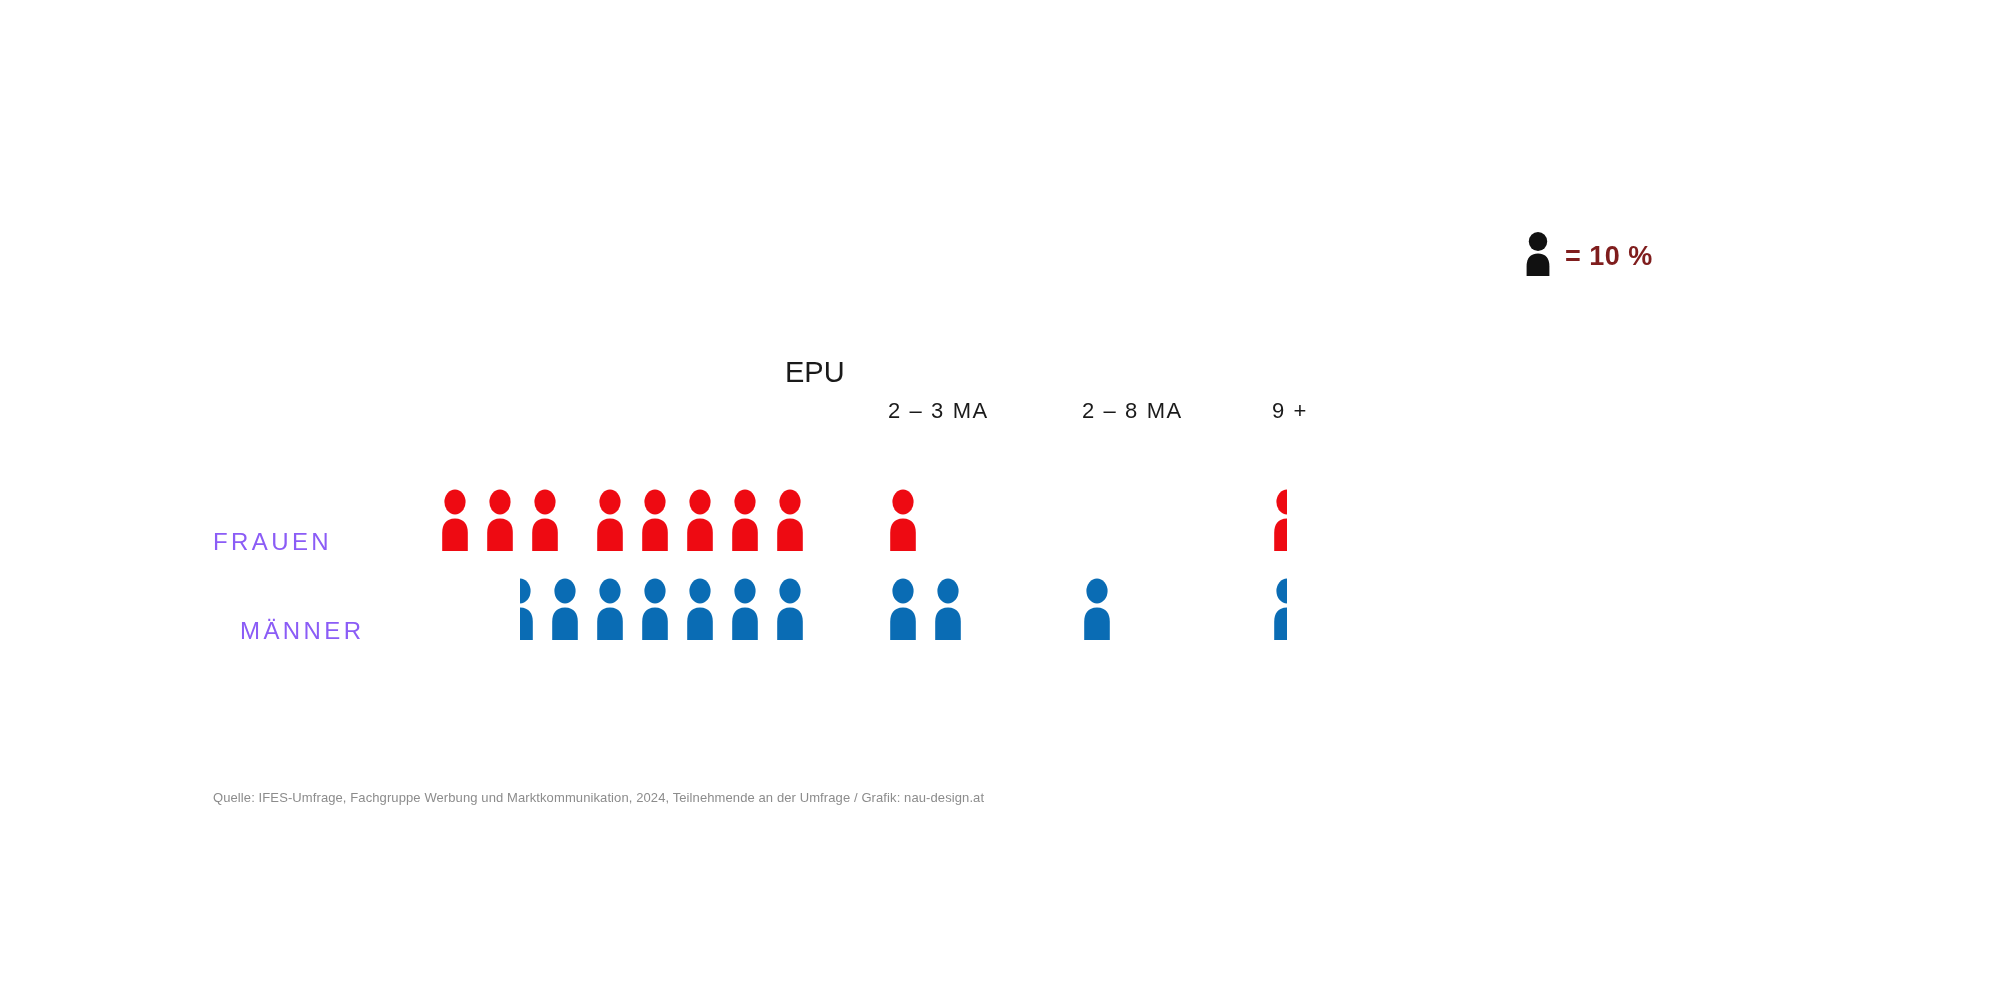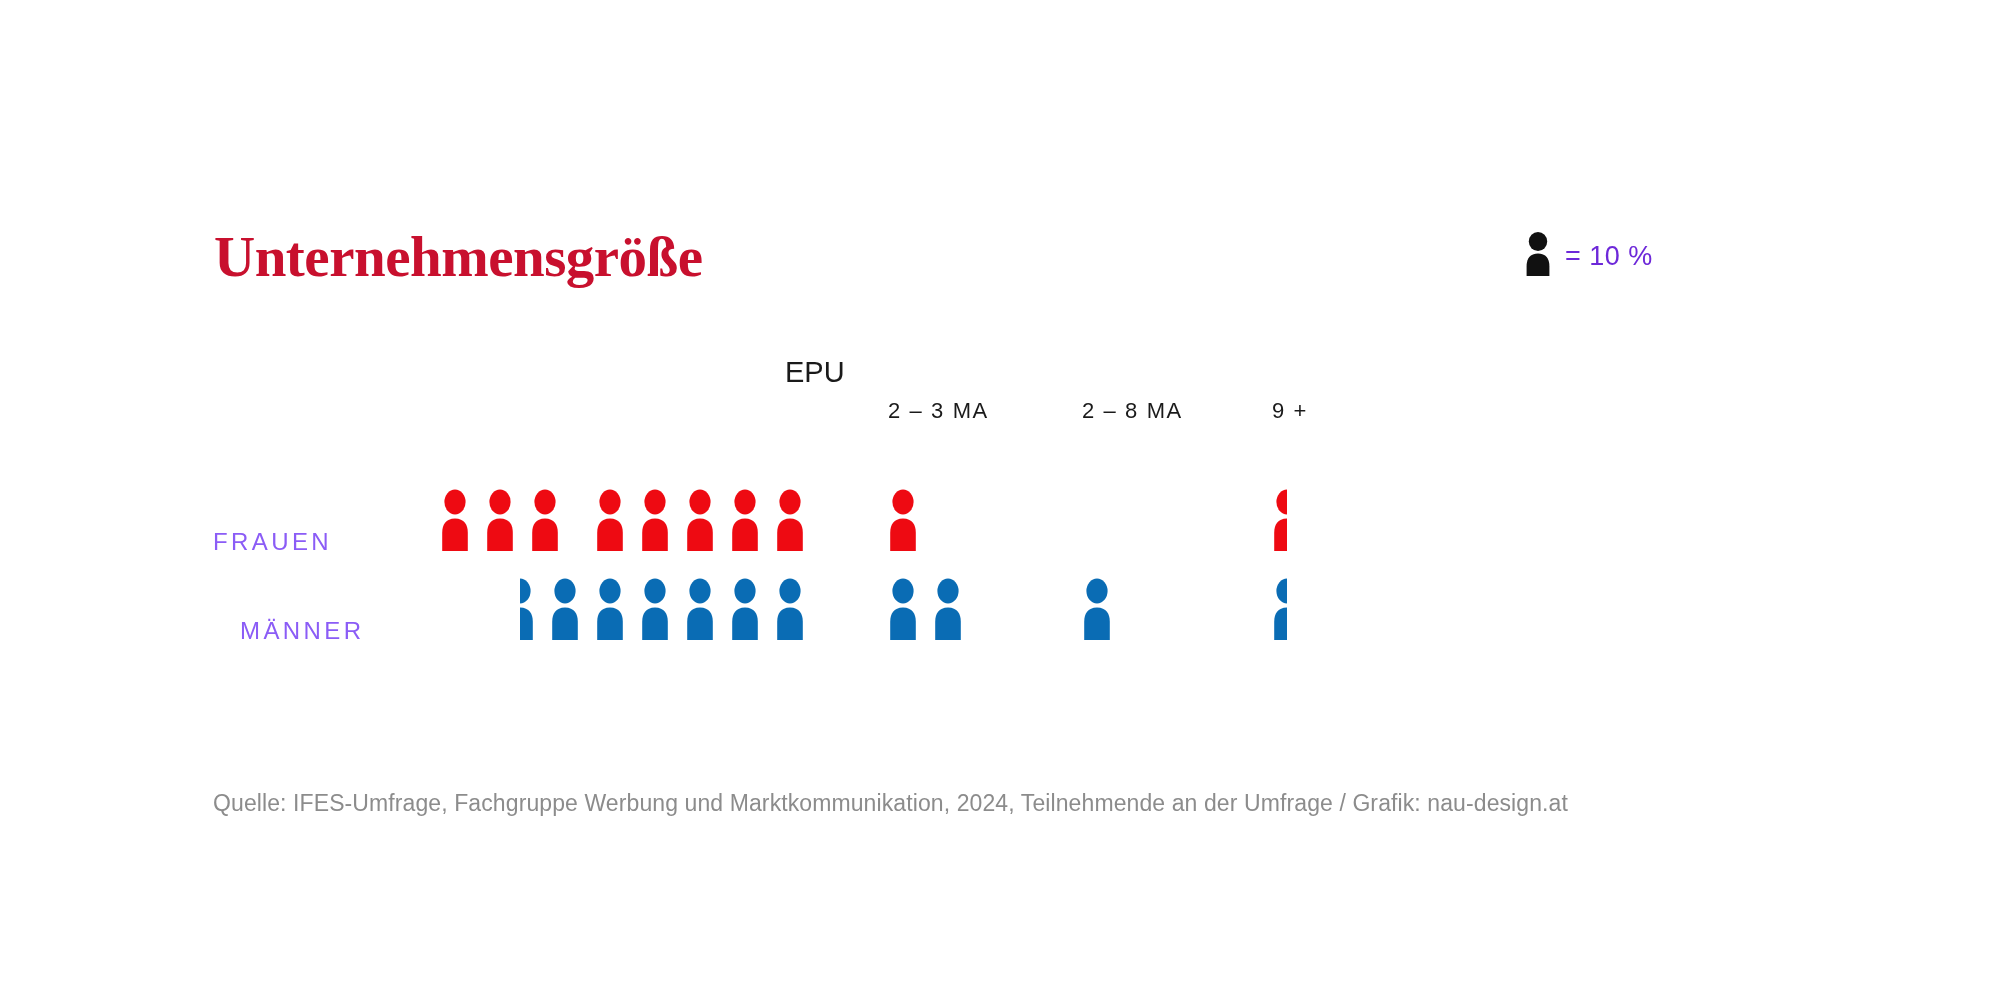--- a/index.html
+++ b/index.html
@@ -45,24 +45,25 @@
     height: 48px;
   }
   .legend-icon {
     width: 26px;
     height: 44px;
     display: block;
   }
   .legend-label {
     font-family: "Liberation Sans", sans-serif;
     font-size: 27px;
-    color: #6d28d9;
+    color: #7f1d1d;
     white-space: nowrap;
     padding-bottom: 4px;
     letter-spacing: 0.5px;
+    font-weight: bold;
   }
 
   
   .col-header {
     position: absolute;
     font-family: "Liberation Sans", sans-serif;
     font-size: 29px;
     color: #1a1a1a;
     white-space: nowrap;
     line-height: 1;
@@ -121,32 +122,31 @@
   .picto.half-left  { width: 15px; }
   .picto.half-right { width: 15px; }
   .picto.half-right svg { margin-left: -15px; }
 
   
   .source-note {
     position: absolute;
     left: 213px;
     top: 790px;
     font-family: "Liberation Sans", sans-serif;
-    font-size: 23px;
+    font-size: 13px;
     color: #8c8c8c;
     white-space: nowrap;
     letter-spacing: 0.1px;
   }
 </style>
 </head>
 <body>
 
 <div id="infographic">
 
-  <div class="chart-title">Unternehmensgröße</div>
 
   <div class="legend">
     <span class="legend-icon">
       <svg viewBox="0 0 26 44" xmlns="http://www.w3.org/2000/svg" aria-hidden="true">
         <ellipse cx="13" cy="9.5" rx="9.2" ry="9.5" fill="#111111"></ellipse>
         <path d="M13 21.5 C4.6 21.5 1.6 27.4 1.6 34.2 L1.6 44 L24.4 44 L24.4 34.2 C24.4 27.4 21.4 21.5 13 21.5 Z" fill="#111111"></path>
       </svg>
     </span>
     <span class="legend-label">= 10 %</span>
   </div>

